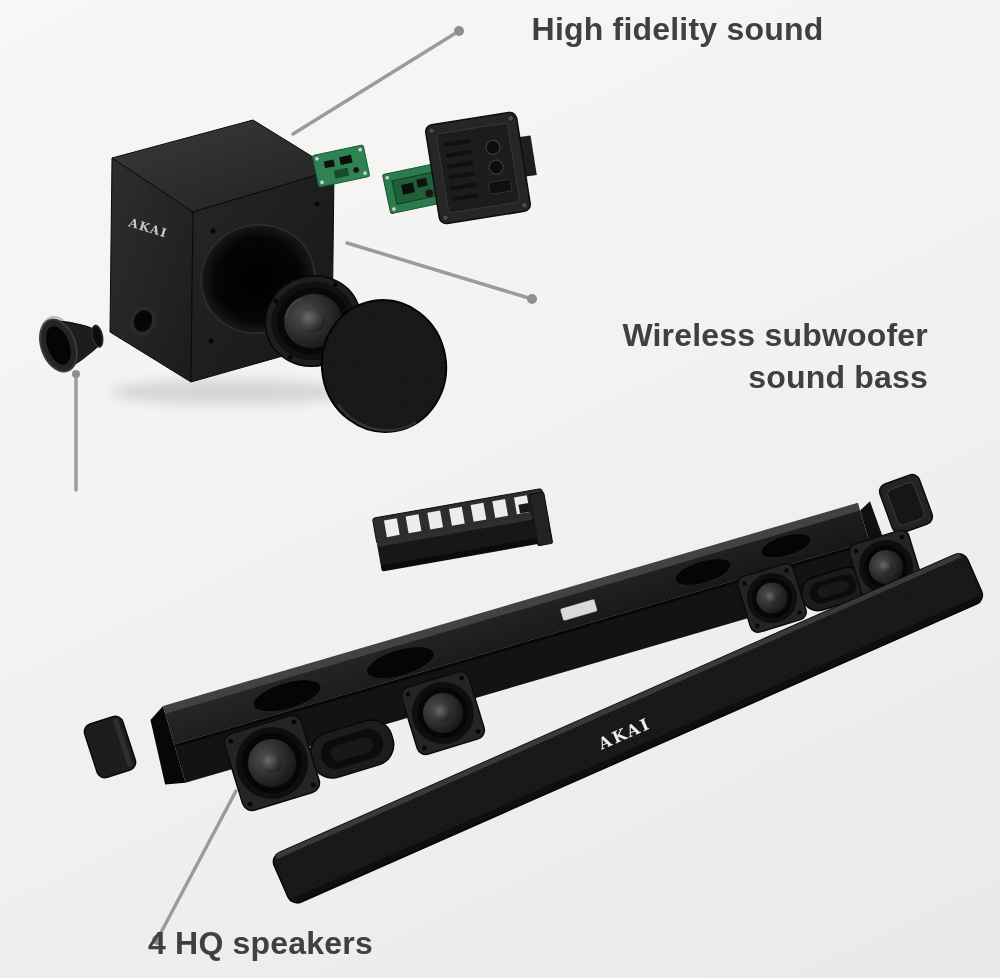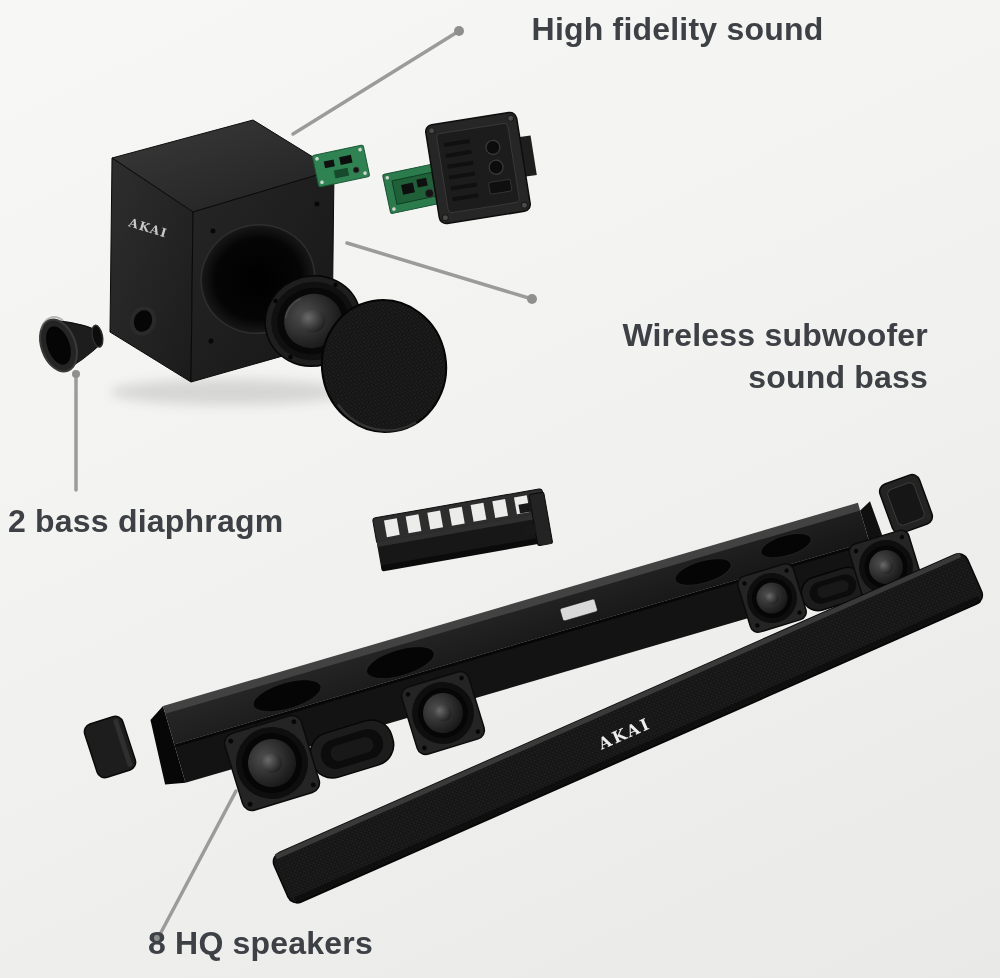--- a/index.html
+++ b/index.html
@@ -290,17 +290,16 @@
   </g>
 </svg>
 
   <div class="label label-high">High fidelity sound</div>
 
   <div class="label label-wireless">
     <div>Wireless subwoofer</div>
     <div>sound bass</div>
   </div>
 
-  <div class="label label-bass">2 bass diaphragm</div>
-
-  <div class="label label-speakers">8 HQ speakers</div>
+
+  <div class="label label-speakers">4 HQ speakers</div>
 
 </div>
 
 </body></html>

